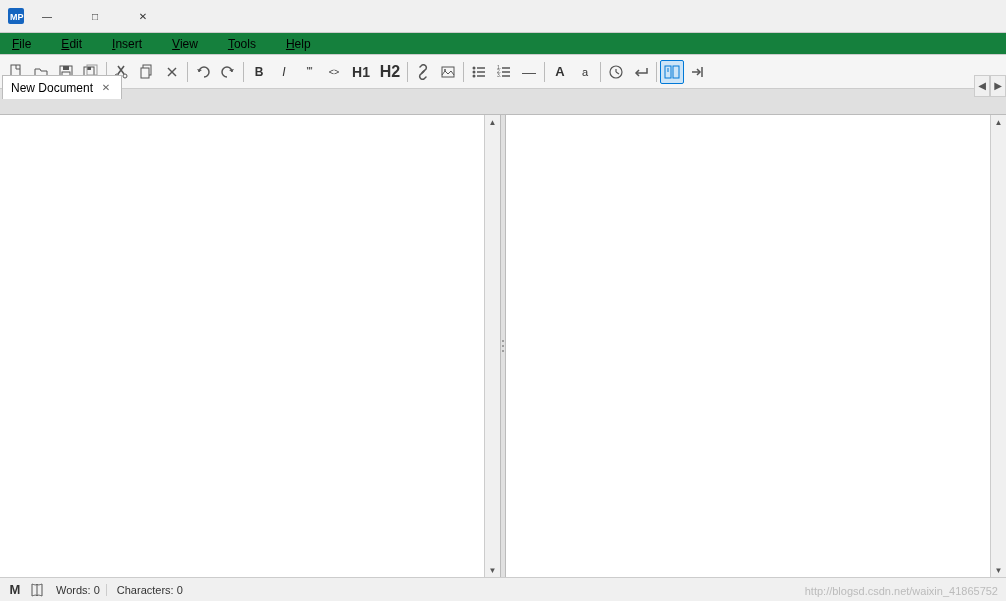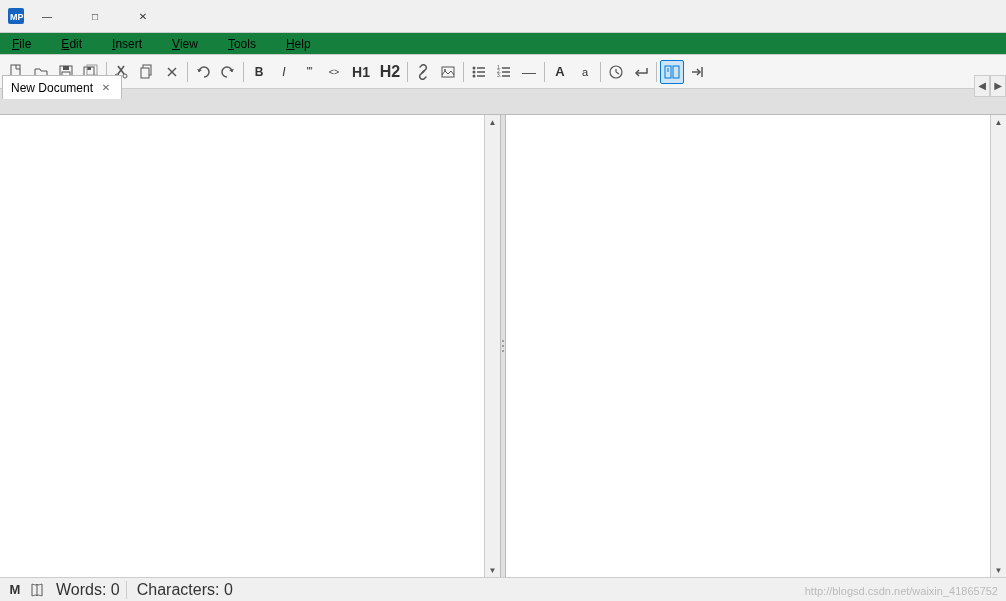--- a/index.html
+++ b/index.html
@@ -245,21 +245,21 @@
     }
     .status-icon {
       width: 18px;
       height: 18px;
       display: flex;
       align-items: center;
       justify-content: center;
       cursor: pointer;
     }
     .status-text {
-      font-size: 16px;
+      font-size: 11px;
       color: #333;
       padding: 0 6px;
       border-right: 1px solid #ccc;
     }
     #watermark {
       position: absolute;
       right: 10px;
       bottom: 4px;
       font-size: 11px;
       color: #bbb;

